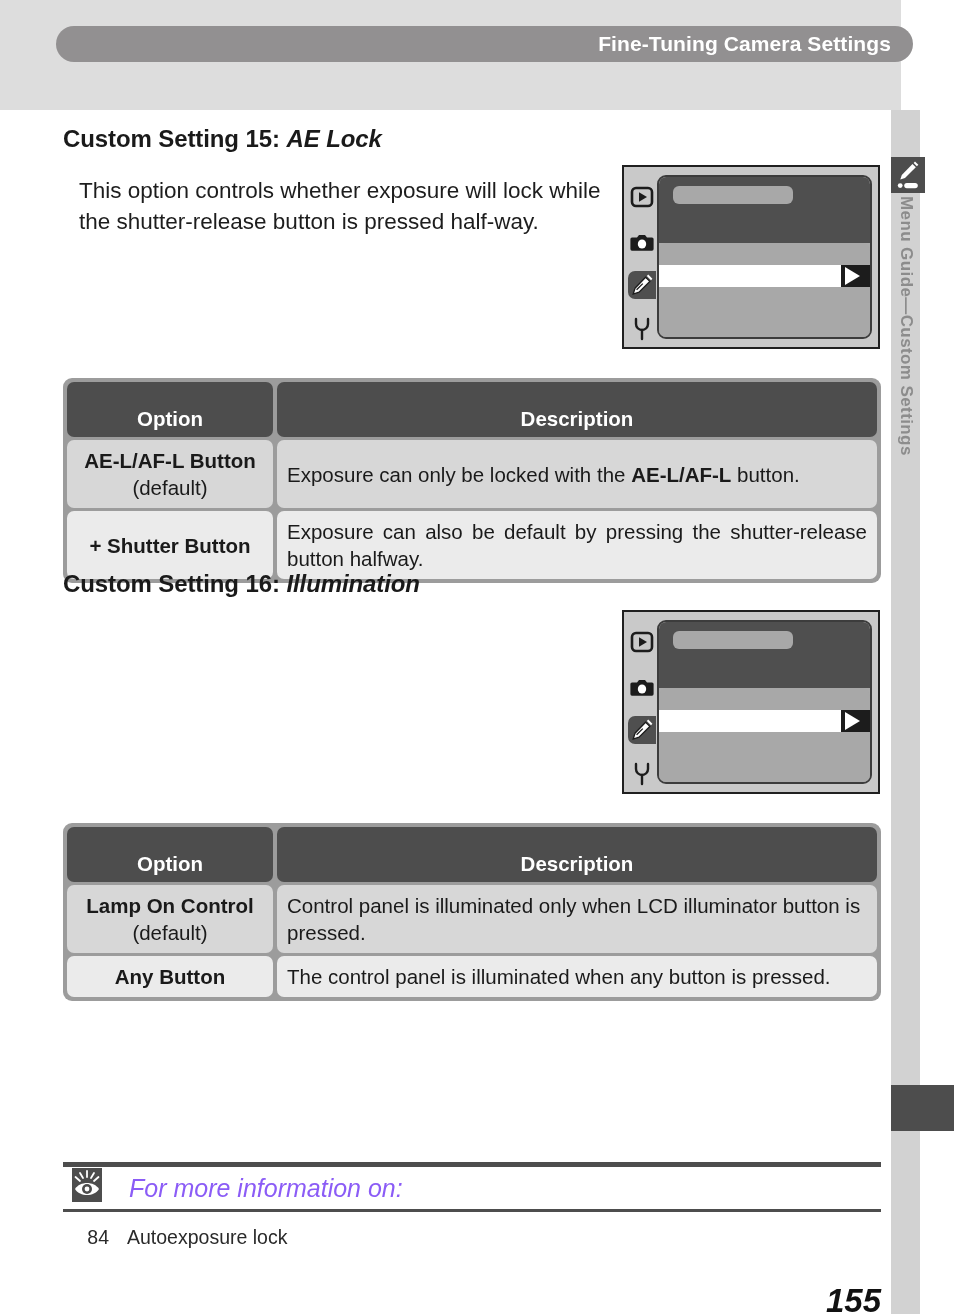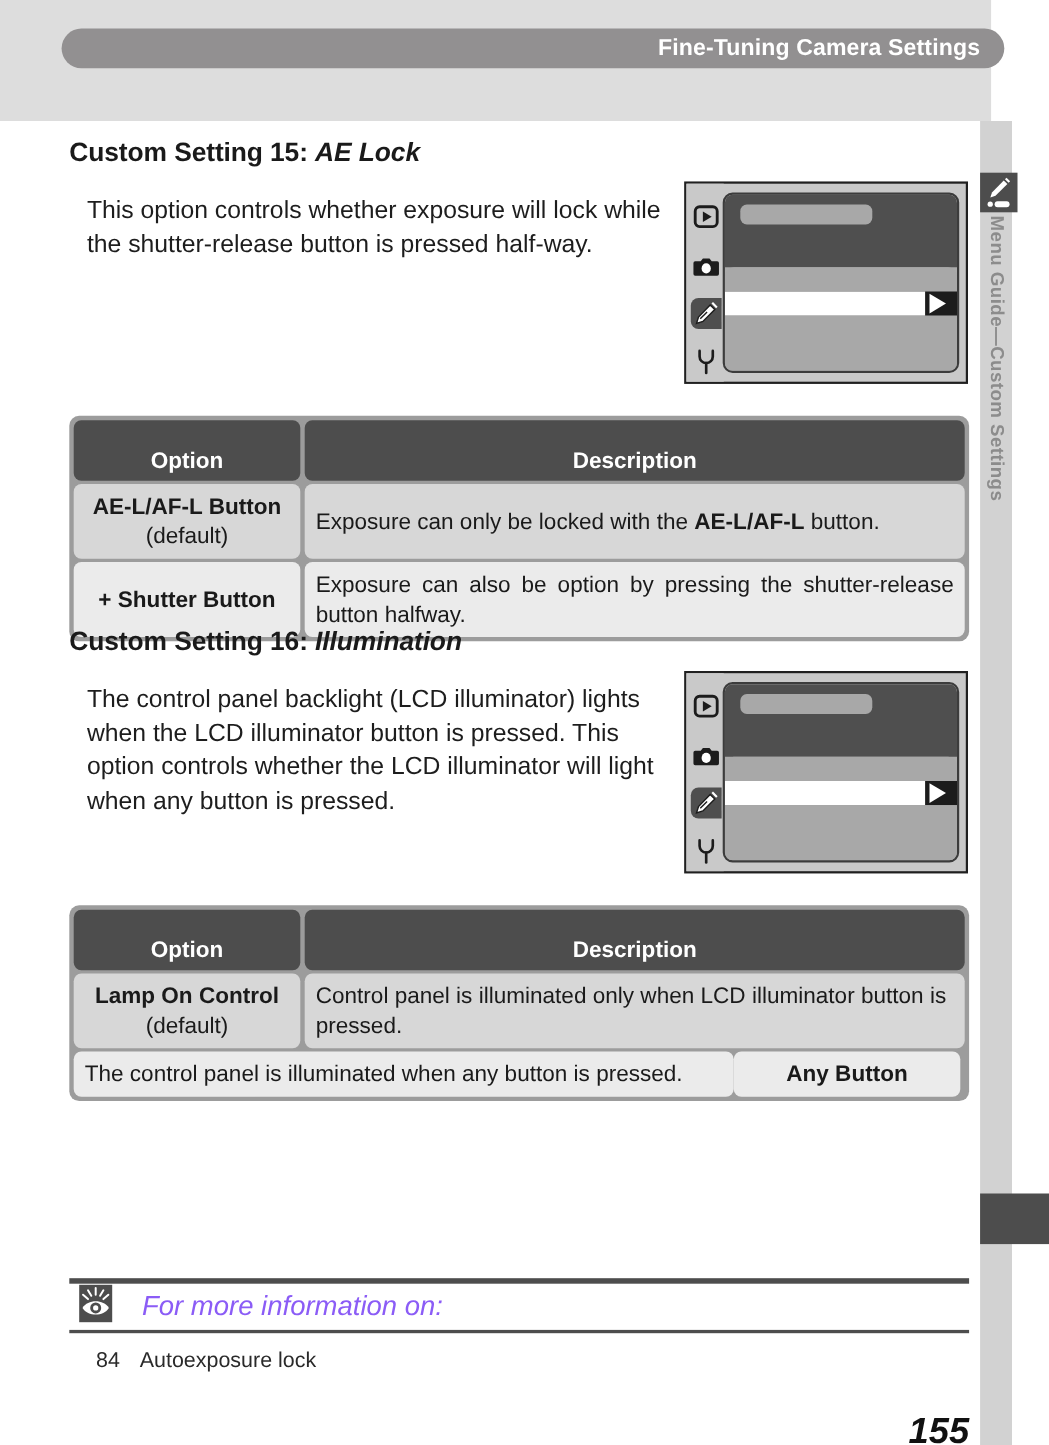--- a/index.html
+++ b/index.html
@@ -413,29 +413,28 @@
       </div>
       <div class="cell cell-desc">
         <span class="desc-text">Exposure can only be locked with the <b class="inline-strong">AE-L/AF-L</b> button.</span>
       </div>
     </div>
     <div class="opt-row row-b">
       <div class="cell cell-opt">
         <span class="opt-name">+ Shutter Button</span>
       </div>
       <div class="cell cell-desc justify">
-        <span class="desc-text">Exposure can also be option by pressing the shutter-release button halfway.</span>
+        <span class="desc-text">Exposure can also be default by pressing the shutter-release button halfway.</span>
       </div>
     </div>
   </div>
 
   <h2 class="section-title" style="left:63px; top:460px;">
     <span>Custom Setting 16: </span><em>Illumination</em>
   </h2>
-  <p class="section-body" style="left:63px; top:495px;">The control panel backlight (LCD illuminator) lights when the LCD illuminator button is pressed.  This option controls whether the LCD illuminator will light when any button is pressed.</p>
 
   <div class="lcd" style="left:622px; top:500px;">
     <div class="lcd-rail"></div>
     <div class="lcd-icons">
       <div class="lcd-icon i0">
         <svg width="24" height="22" viewBox="0 0 24 22">
             <rect x="2" y="2" width="20" height="18" rx="4" fill="none" stroke="#1c1c1c" stroke-width="2.6"></rect>
             <path d="M9 6.2 L17 11 L9 15.8 Z" fill="#1c1c1c"></path>
           </svg>
       </div>
@@ -487,25 +486,25 @@
     <div class="opt-row row-a">
       <div class="cell cell-opt">
         <span class="opt-name">Lamp On Control</span>
         <span class="opt-sub">(default)</span>
       </div>
       <div class="cell cell-desc">
         <span class="desc-text">Control panel is illuminated only when LCD illuminator button is pressed.</span>
       </div>
     </div>
     <div class="opt-row row-b">
+      <div class="cell cell-opt">
+        <span class="opt-name">Any Button</span>
+      </div>
       <div class="cell cell-desc">
         <span class="desc-text">The control panel is illuminated when any button is pressed.</span>
-      </div>
-      <div class="cell cell-opt">
-        <span class="opt-name">Any Button</span>
       </div>
     </div>
   </div>
 
   <div class="footer" style="top:1052px;">
     <div class="rule-thick"></div>
     <div class="footer-head">
       <div class="eye-badge">
         <svg width="30" height="34" viewBox="0 0 30 34">
           <g stroke="#ffffff" stroke-width="1.8" stroke-linecap="round">

